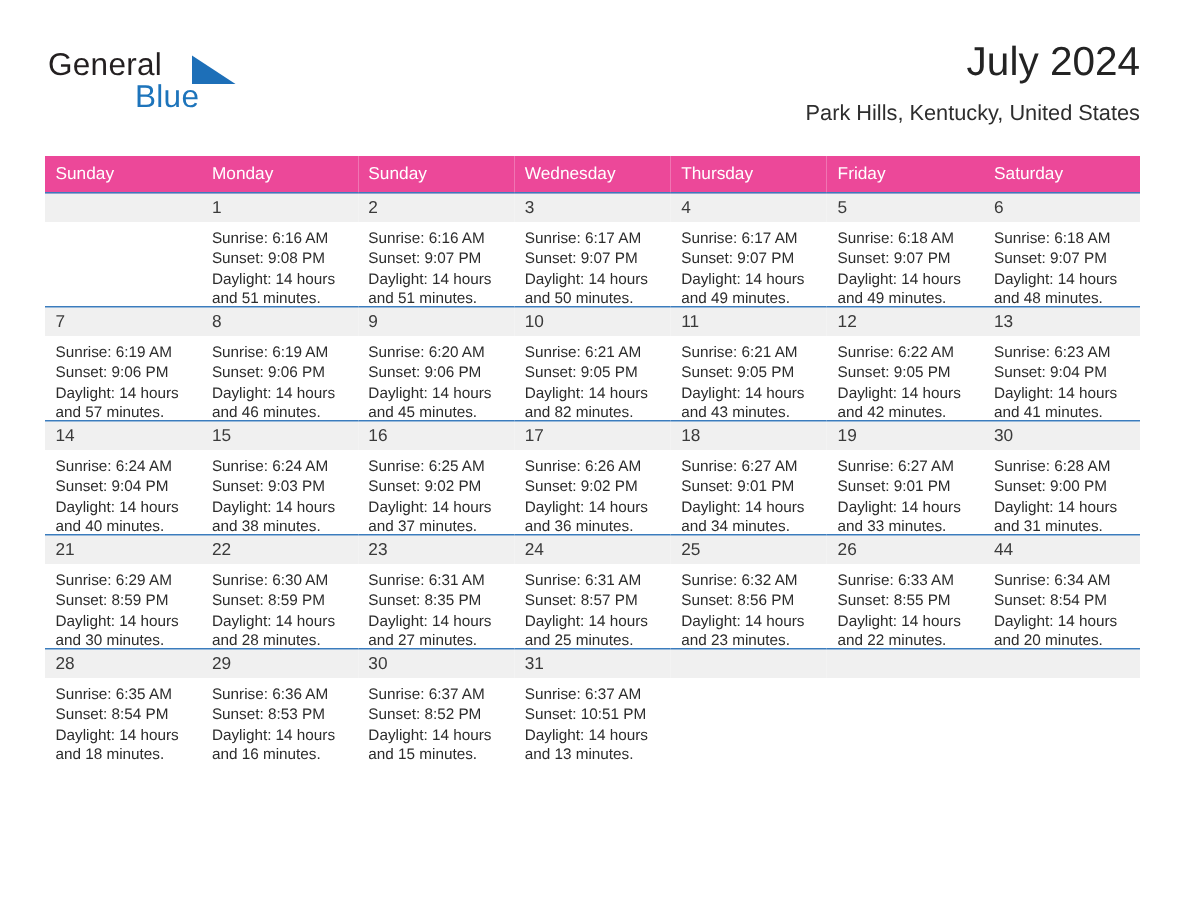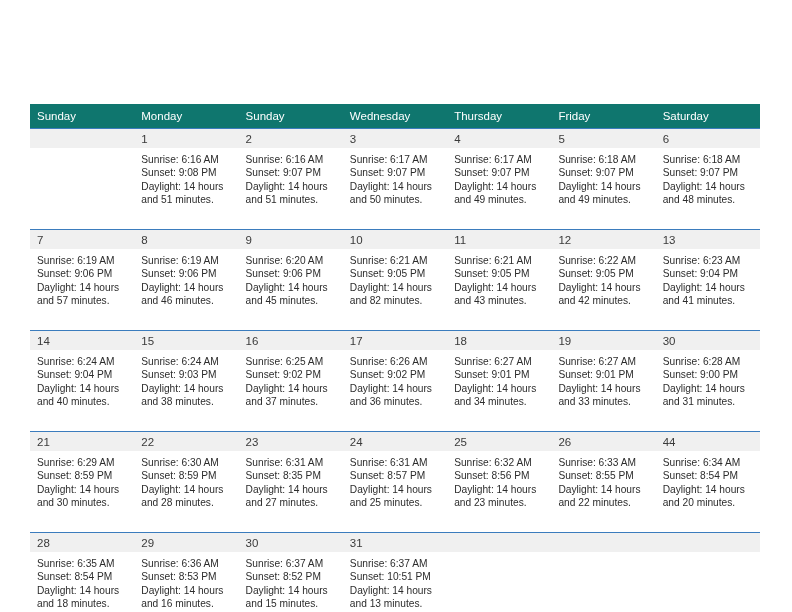--- a/index.html
+++ b/index.html
@@ -88,21 +88,21 @@
   
   .calendar {
     position: absolute;
     left: 30px;
     top: 104px;
     width: 730px;
     border-collapse: collapse;
     table-layout: fixed;
   }
   .calendar th {
-    background: #0f766e;
+    background: #ec4899;
     color: #ffffff;
     font-size: 11.5px;
     font-weight: normal;
     text-align: left;
     padding: 6px 0 6px 7px;
     height: 10px;
     border: none;
   }
   .calendar td {
     vertical-align: top;
@@ -121,42 +121,49 @@
     color: #3a3a3a;
     padding: 4px 0 4px 7px;
     height: 11px;
     line-height: 12px;
   }
   .daynum.empty {
     color: transparent;
   }
   .cellbody {
     padding: 5px 6px 6px 7px;
-    height: 81px;
+    height: 56px;
     box-sizing: border-box;
   }
   .cellbody div {
     font-size: 10.2px;
     line-height: 13.4px;
     color: #2c2c2c;
     white-space: nowrap;
   }
   .cellbody .dl {
     white-space: normal;
   }
 </style>
 </head>
 <body>
 
 <div class="page">
 
   <div class="header">
 
+    <div class="brand">
+      <span class="brand-general">General</span>
+      <span class="brand-triangle"></span>
+      <span class="brand-blue">Blue</span>
+    </div>
 
     <div class="title-block">
+      <div class="cal-title">July 2024</div>
+      <div class="cal-subtitle">Park Hills, Kentucky, United States</div>
     </div>
 
   </div>
 
   <table class="calendar">
     <thead>
       <tr class="head-row">
         <th>Sunday</th>
         <th>Monday</th>
         <th>Sunday</th>

